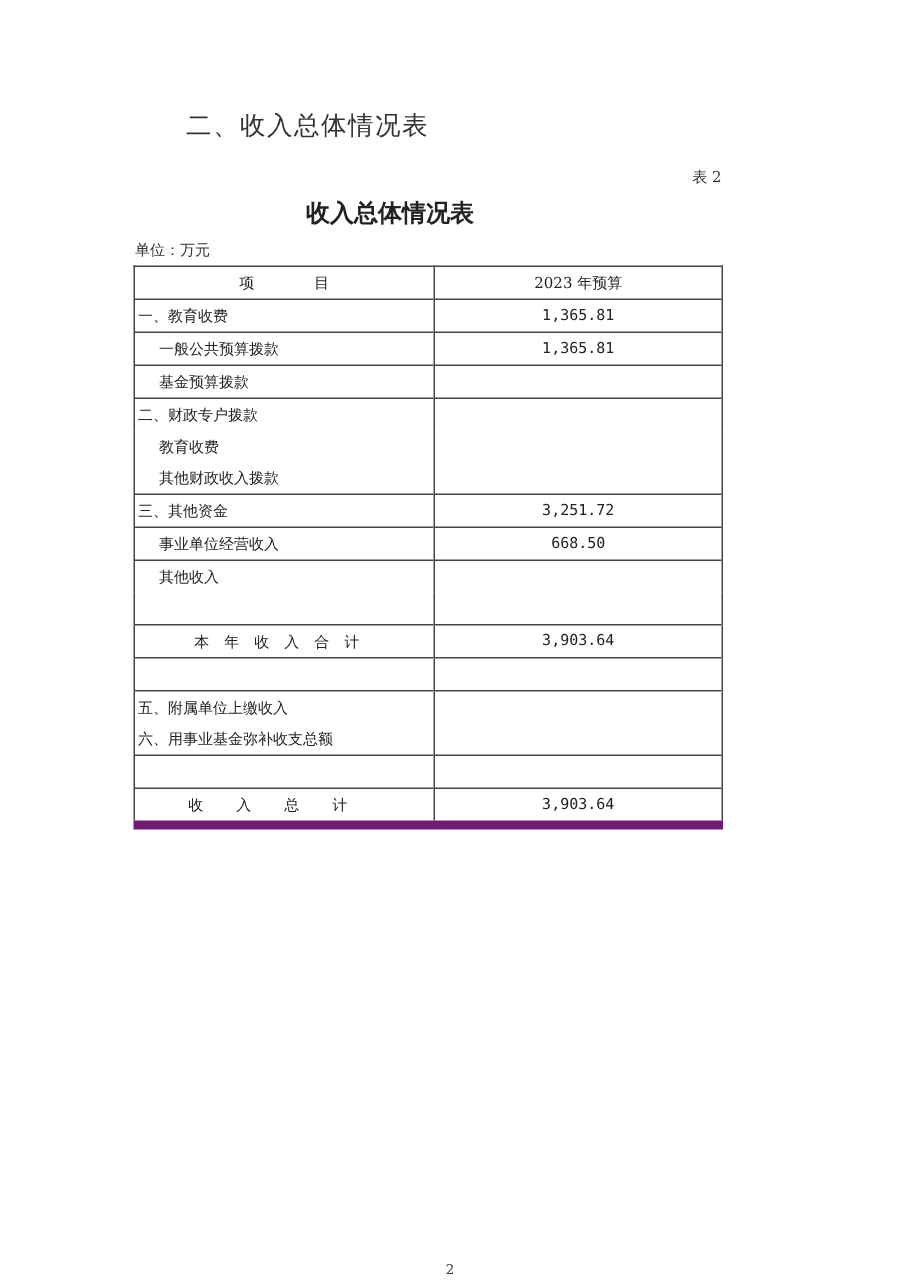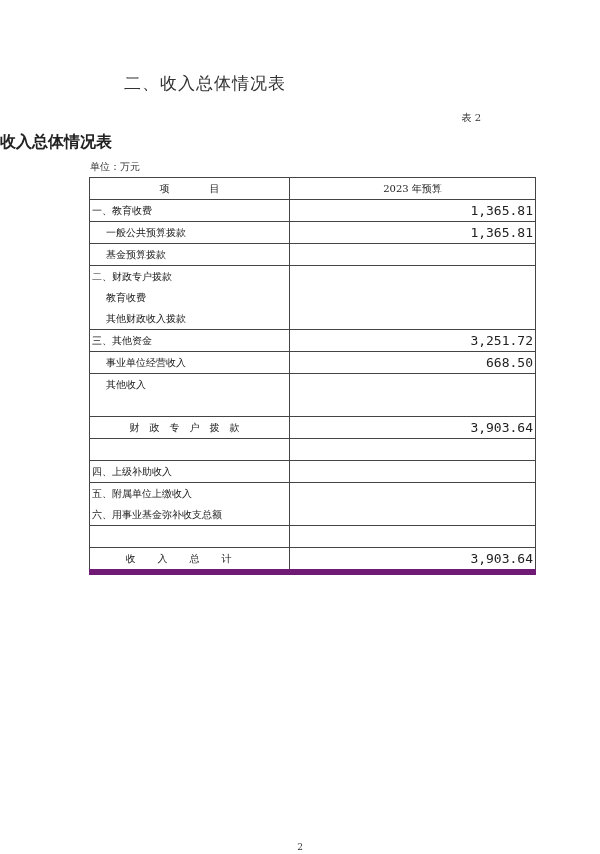--- a/index.html
+++ b/index.html
@@ -1,27 +1,27 @@
 <!DOCTYPE html>
 <html><head>
 <meta charset="utf-8">
 <style>
   html, body { margin:0; padding:0; background:#fff; }
   body { width:600px; height:854px; position:relative; overflow:hidden;
          font-family:"DejaVu Serif", "Liberation Serif", serif; color:#222; }
   .section-title { position:absolute; left:124px; top:72px; font-size:17px; color:#333; letter-spacing:1px;
                    font-family:"DejaVu Sans","Liberation Sans",sans-serif; }
   .table-no { position:absolute; right:119px; top:111px; font-size:10px; color:#333; }
-  .table-title { position:absolute; left:0; width:520px; top:132px; text-align:left; font-size:16px; font-weight:bold; color:#222;
+  .table-title { position:absolute; left:0; width:520px; top:132px; text-align:center; font-size:16px; font-weight:bold; color:#222;
                  font-family:"DejaVu Sans","Liberation Sans",sans-serif; }
   .meta { position:absolute; left:90px; width:391px; top:160px; font-size:10px; color:#333; display:flex; justify-content:space-between; }
-  table { position:absolute; left:89px; top:177px; width:447px; border-collapse:collapse; font-size:10px; }
+  table { position:absolute; left:89px; top:177px; width:393px; border-collapse:collapse; font-size:10px; }
   td { height:21px; padding:0 2px; border-left:1px solid #444; border-right:1px solid #444; }
   td.c1 { width:181px; }
-  td.c2 { text-align:right; font-family:"DejaVu Sans Mono","Liberation Mono",monospace; font-size:13px; }
+  td.c2 { text-align:center; font-family:"DejaVu Sans Mono","Liberation Mono",monospace; font-size:10px; }
   tr.bt td { border-top:1px solid #444; }
   tr.last td { border-bottom:6px solid #701a75; }
   .ind { padding-left:16px; }
   .center { text-align:center; letter-spacing:10px; }
   .hdr td { text-align:center; }
   .page-num { position:absolute; left:0; width:600px; top:842px; text-align:center; font-size:9px; color:#333; }
 </style>
 </head>
 <body>
 
@@ -72,29 +72,25 @@
       </tr>
   <tr class="bt">
         <td class="c1 ind">其他收入</td>
         <td class="c2"></td>
       </tr>
   <tr>
         <td class="c1"></td>
         <td class="c2"></td>
       </tr>
   <tr class="bt">
-        <td class="c1 center">财政专户拨款</td>
+        <td class="c1 center">本年收入合计</td>
         <td class="c2">3,903.64</td>
       </tr>
   <tr class="bt">
         <td class="c1"></td>
-        <td class="c2"></td>
-      </tr>
-  <tr class="bt">
-        <td class="c1">四、上级补助收入</td>
         <td class="c2"></td>
       </tr>
   <tr class="bt">
         <td class="c1">五、附属单位上缴收入</td>
         <td class="c2"></td>
       </tr>
   <tr>
         <td class="c1">六、用事业基金弥补收支总额</td>
         <td class="c2"></td>
       </tr>

